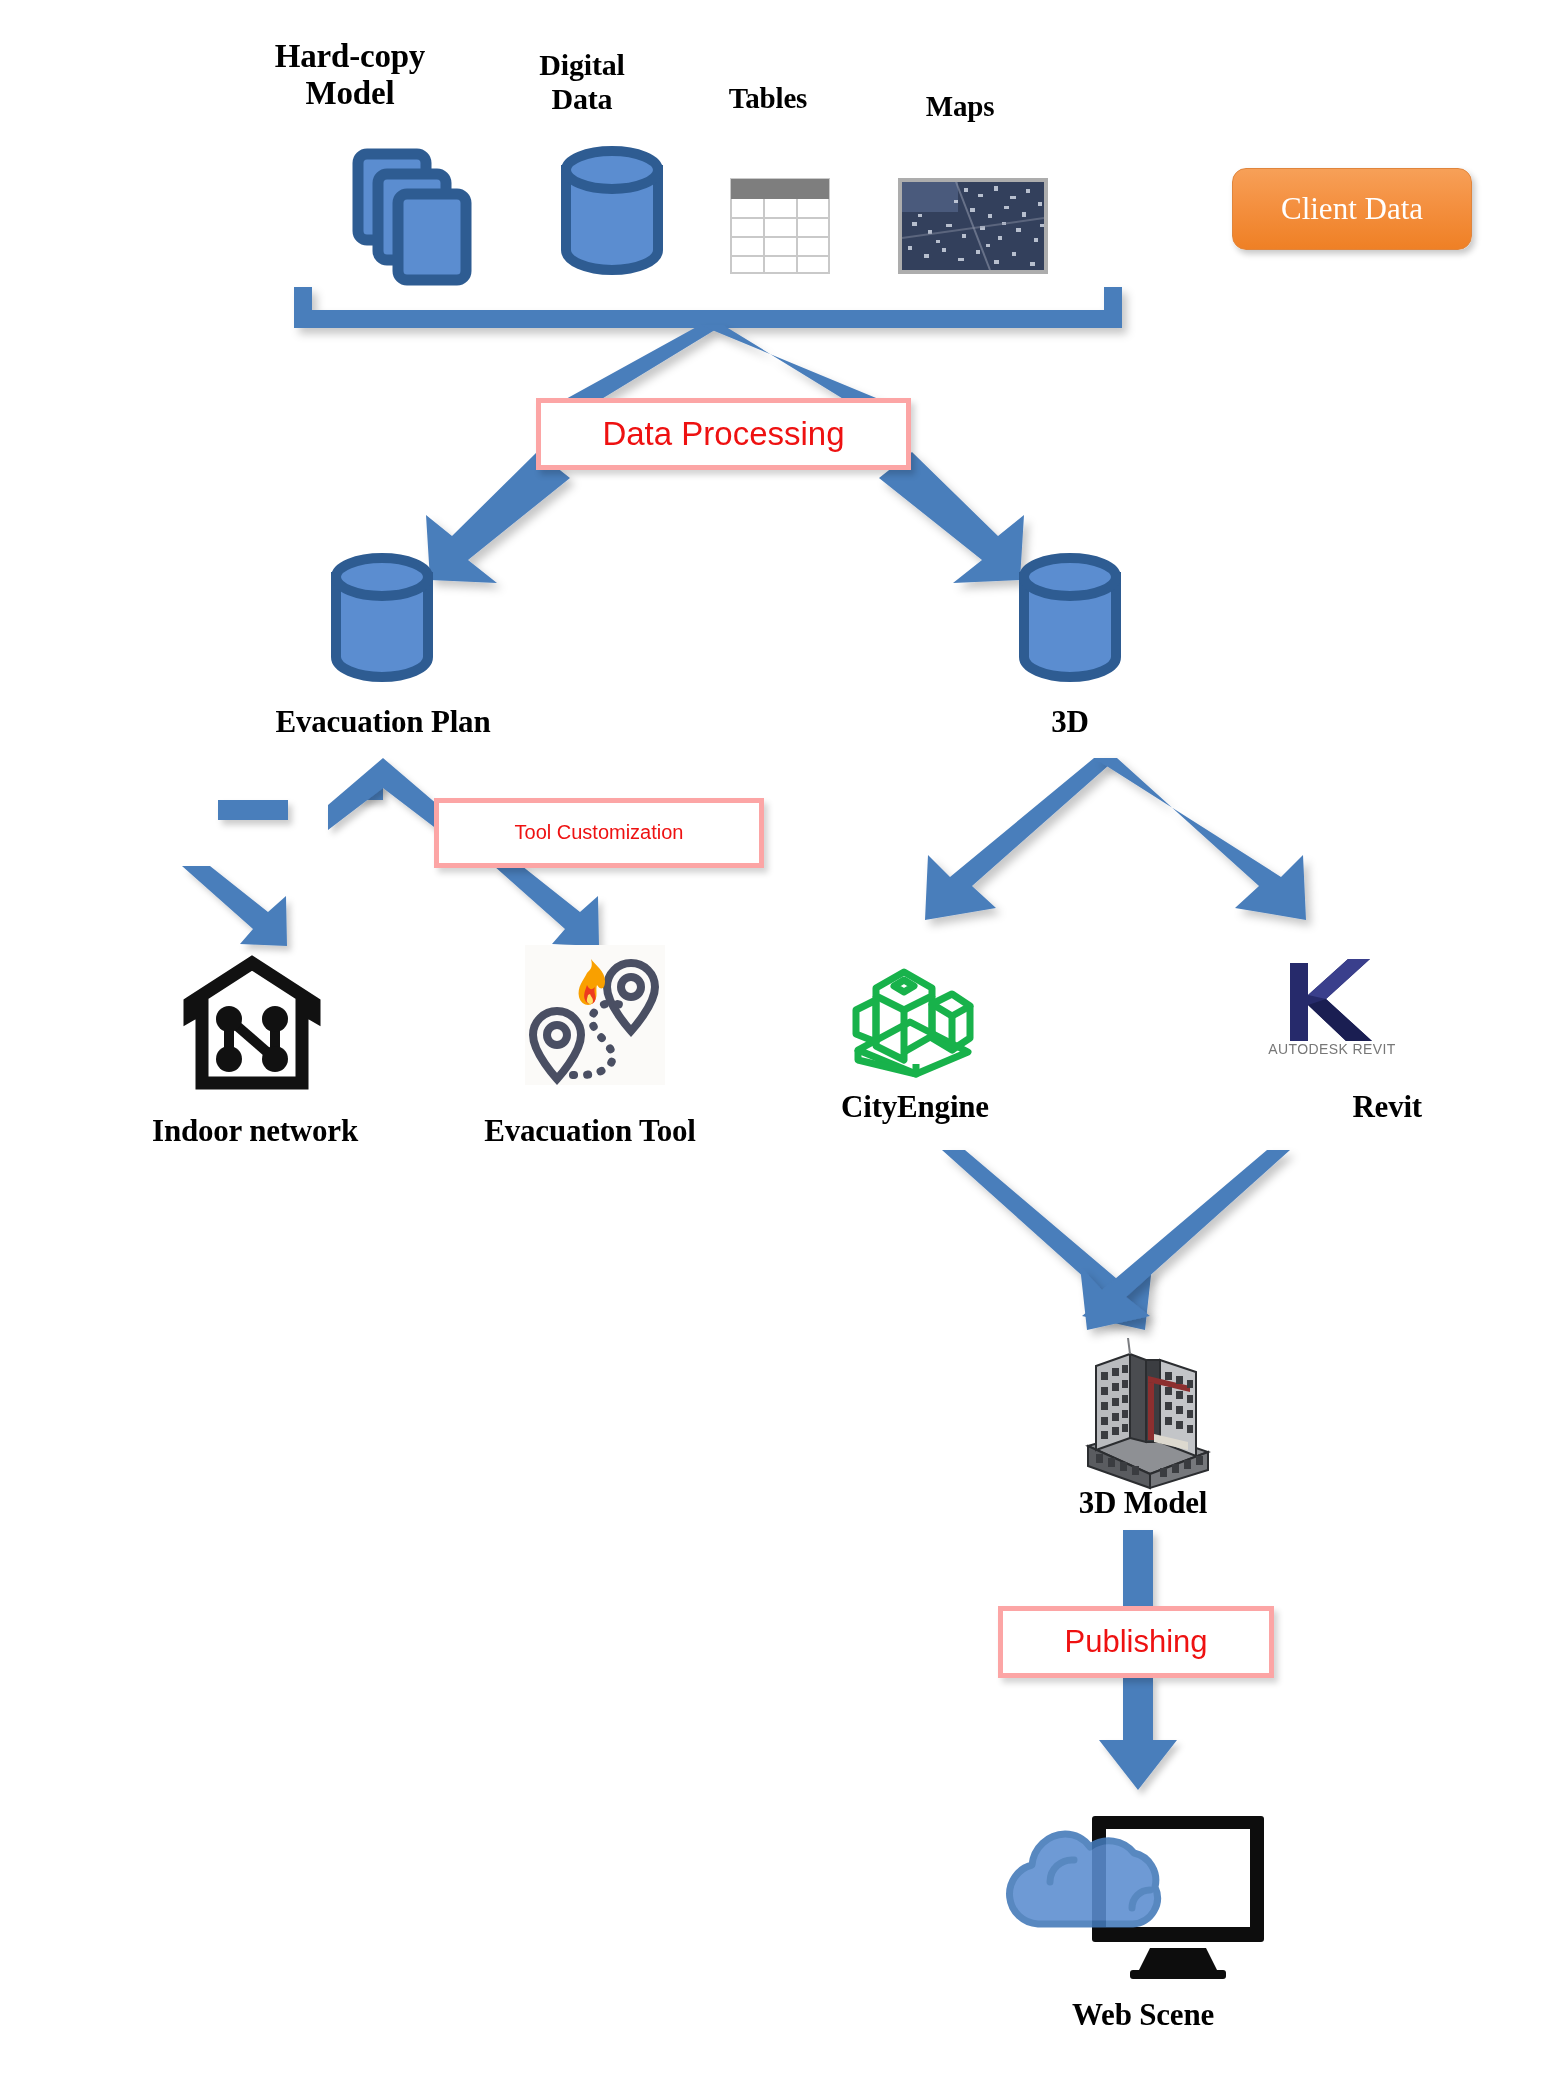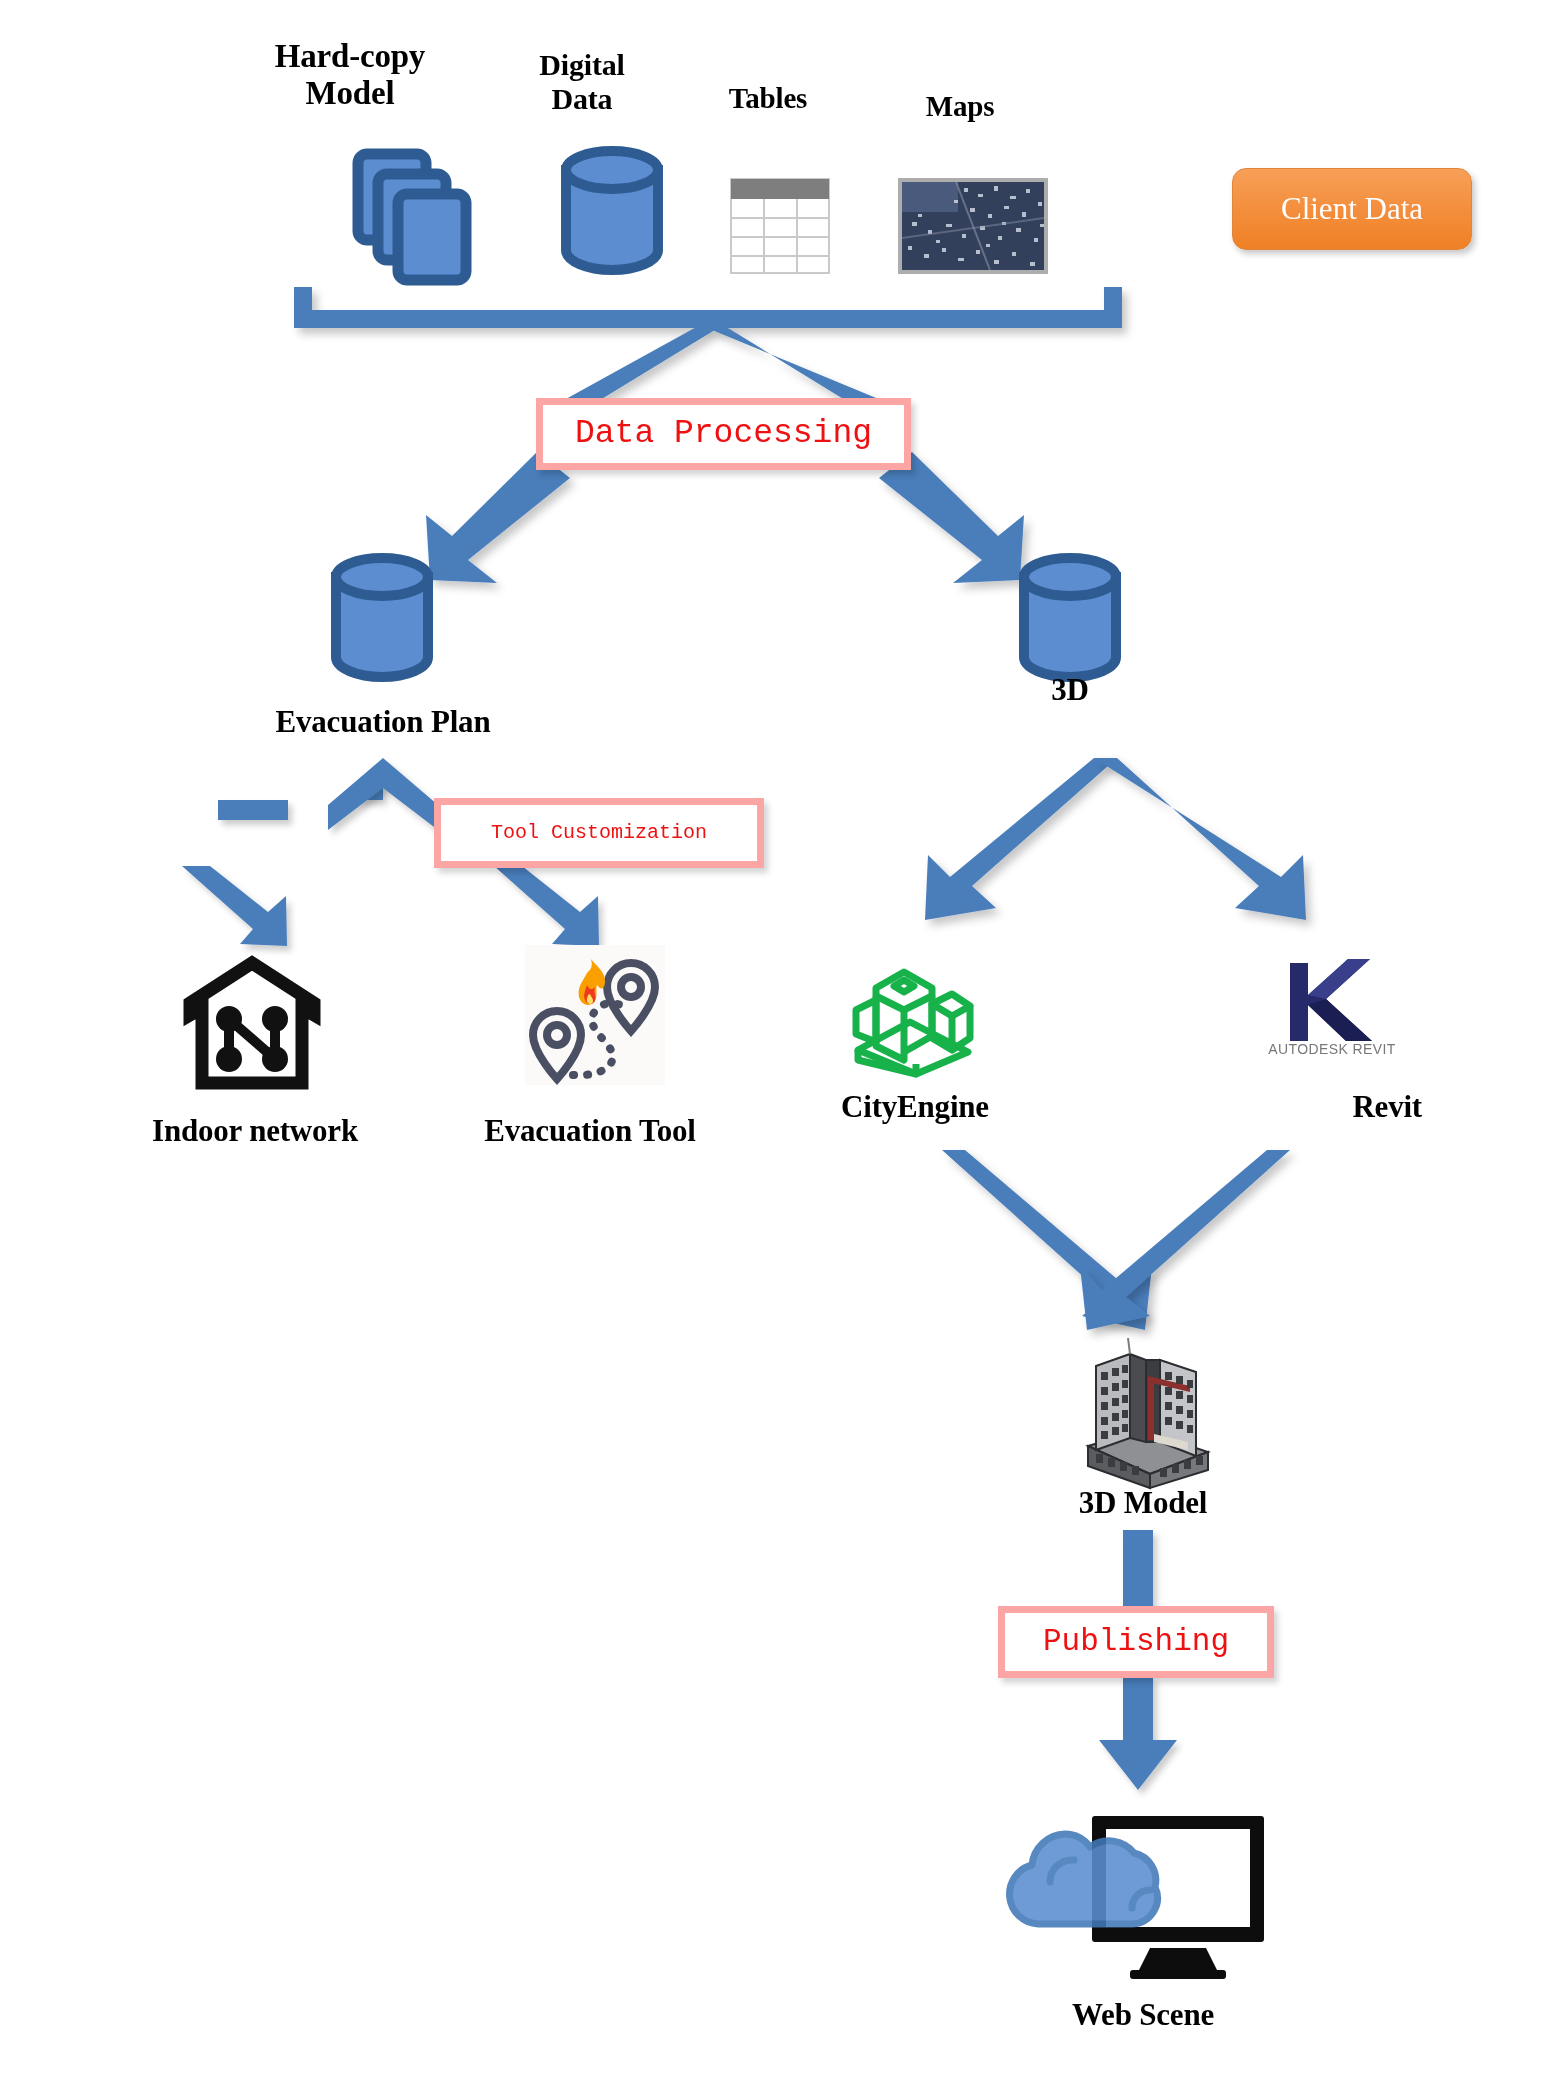--- a/index.html
+++ b/index.html
@@ -28,27 +28,27 @@
     line-height: 1.12;
     white-space: pre-line;
     letter-spacing: -0.2px;
   }
 
   
   .pbox {
     position: absolute;
     box-sizing: border-box;
     background: #ffffff;
-    border: 7px solid #fca5a5;
+    border: 5px solid #fca5a5;
     display: flex;
     align-items: center;
     justify-content: center;
     text-align: left;
     color: #ee1111;
-    font-family: Liberation Mono, monospace;
+    font-family: Liberation Sans, sans-serif;
     line-height: 1.16;
     white-space: pre-line;
     box-shadow: 4px 5px 6px rgba(0,0,0,0.17);
   }
 
   
   .pill {
     position: absolute;
     box-sizing: border-box;
     border-radius: 14px;
@@ -225,21 +225,21 @@
   <svg class="icon" style="left:330px; top:555px;" width="104" height="124" viewBox="0 0 104 124">
     <path d="M6,22 L6,102 a46,20 0 0 0 92,0 L98,22 Z" fill="#5b8dd0" stroke="#2e5c92" stroke-width="10"></path>
     <ellipse cx="52" cy="22" rx="46" ry="19" fill="#5b8dd0" stroke="#2e5c92" stroke-width="10"></ellipse>
   </svg>
   <div class="lbl" style="left:253px; top:705px; width:260px; font-size:31px;">Evacuation Plan</div>
 
   <svg class="icon" style="left:1018px; top:555px;" width="104" height="124" viewBox="0 0 104 124">
     <path d="M6,22 L6,102 a46,20 0 0 0 92,0 L98,22 Z" fill="#5b8dd0" stroke="#2e5c92" stroke-width="10"></path>
     <ellipse cx="52" cy="22" rx="46" ry="19" fill="#5b8dd0" stroke="#2e5c92" stroke-width="10"></ellipse>
   </svg>
-  <div class="lbl" style="left:1000px; top:673px; width:140px; font-size:31px;">3D</div>
+  <div class="lbl" style="left:1000px; top:705px; width:140px; font-size:31px;">3D</div>
 
   <div class="pbox" style="left:434px; top:798px; width:330px; height:70px; font-size:20px;">
     <span>Tool Customization</span>
   </div>
 
   <svg class="icon" style="left:182px; top:955px;" width="140" height="136" viewBox="0 0 140 136">
     <path d="M8,48 L70,8 L132,48 L132,60 L120,53 L120,128 L20,128 L20,53 L8,60 Z" fill="none" stroke="#111111" stroke-width="13" stroke-linejoin="miter"></path>
     <line x1="47" y1="64" x2="47" y2="104" stroke="#111111" stroke-width="10"></line>
     <line x1="93" y1="64" x2="93" y2="104" stroke="#111111" stroke-width="10"></line>
     <line x1="47" y1="64" x2="93" y2="104" stroke="#111111" stroke-width="10"></line>

